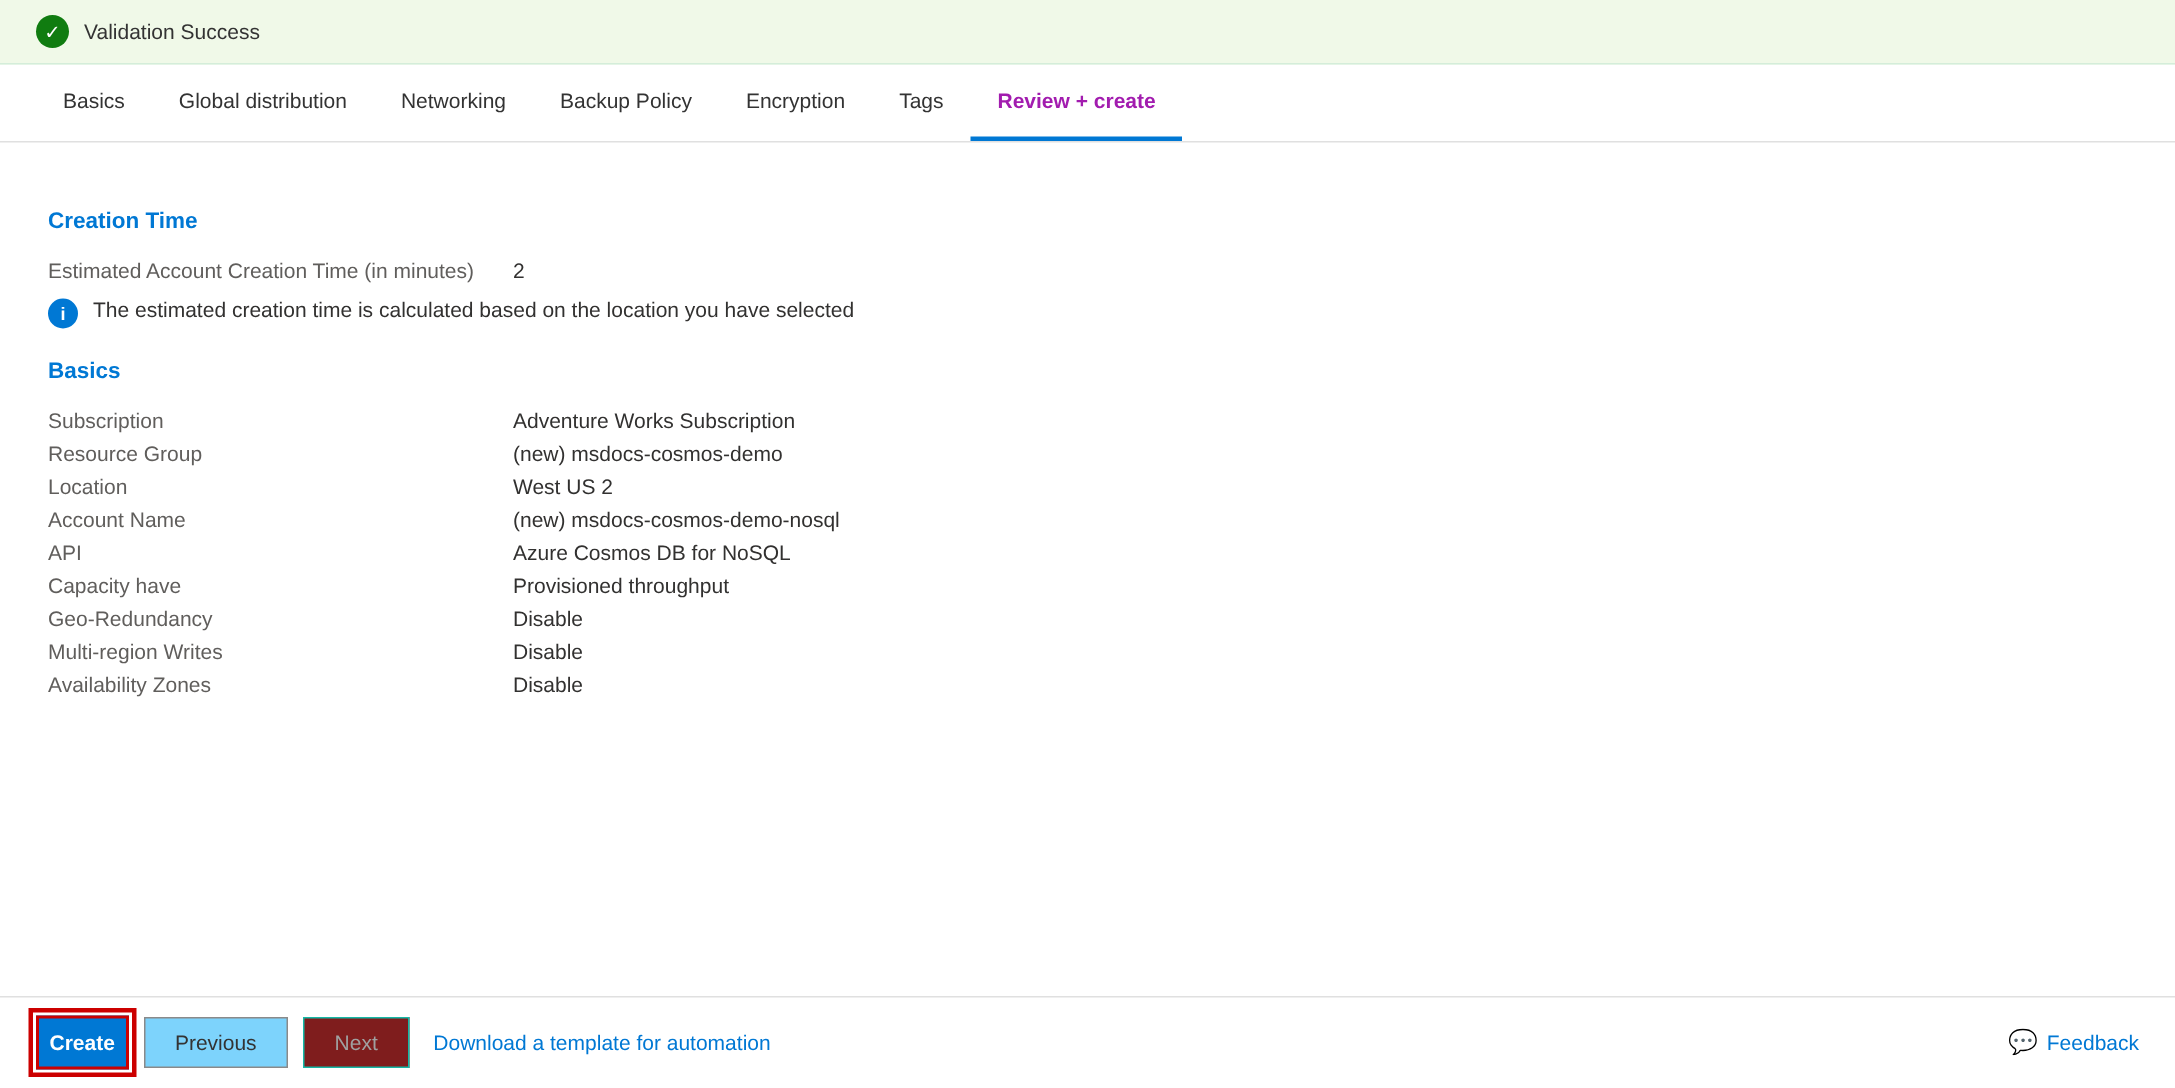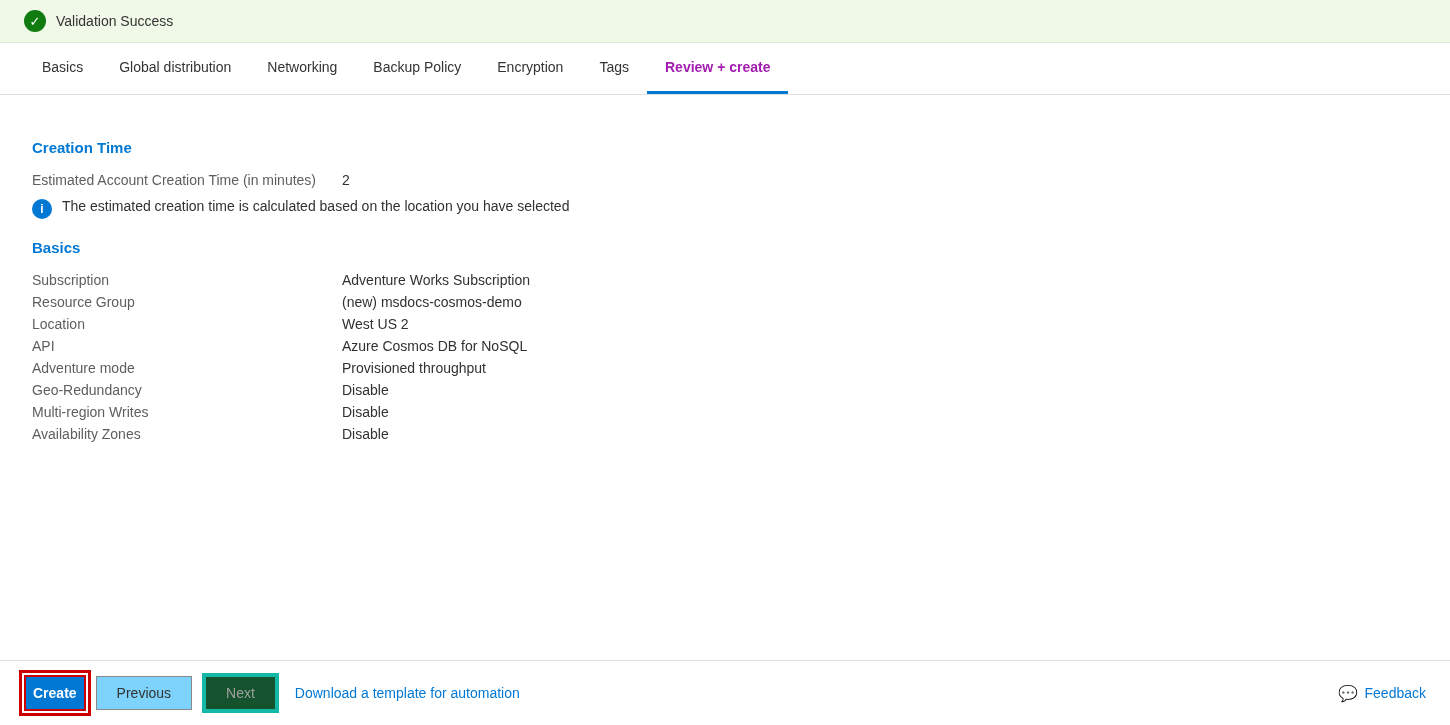--- a/index.html
+++ b/index.html
@@ -130,23 +130,23 @@
     }
     .btn-previous {
       background: #7dd3fc;
       color: #333;
       border: 1px solid #8a8a8a;
       padding: 8px 20px;
       font-size: 14px;
       cursor: pointer;
     }
     .btn-next {
-      background: #14532d;
+      background: #7f1d1d;
       color: #a0a0a0;
-      border: 4px solid #14b8a6;
+      border: 1px solid #14b8a6;
       padding: 8px 20px;
       font-size: 14px;
       cursor: not-allowed;
     }
     .link-automation {
       color: #0078d4;
       text-decoration: none;
       font-size: 14px;
       margin-left: 6px;
     }
@@ -208,25 +208,29 @@
     </div>
     <div class="info-row">
       <span class="info-label">Resource Group</span>
       <span class="info-value">(new) msdocs-cosmos-demo</span>
     </div>
     <div class="info-row">
       <span class="info-label">Location</span>
       <span class="info-value">West US 2</span>
     </div>
     <div class="info-row">
+      <span class="info-label">Account Name</span>
+      <span class="info-value">(new) msdocs-cosmos-demo-nosql</span>
+    </div>
+    <div class="info-row">
       <span class="info-label">API</span>
       <span class="info-value">Azure Cosmos DB for NoSQL</span>
     </div>
     <div class="info-row">
-      <span class="info-label">Adventure mode</span>
+      <span class="info-label">Capacity have</span>
       <span class="info-value">Provisioned throughput</span>
     </div>
     <div class="info-row">
       <span class="info-label">Geo-Redundancy</span>
       <span class="info-value">Disable</span>
     </div>
     <div class="info-row">
       <span class="info-label">Multi-region Writes</span>
       <span class="info-value">Disable</span>
     </div>

